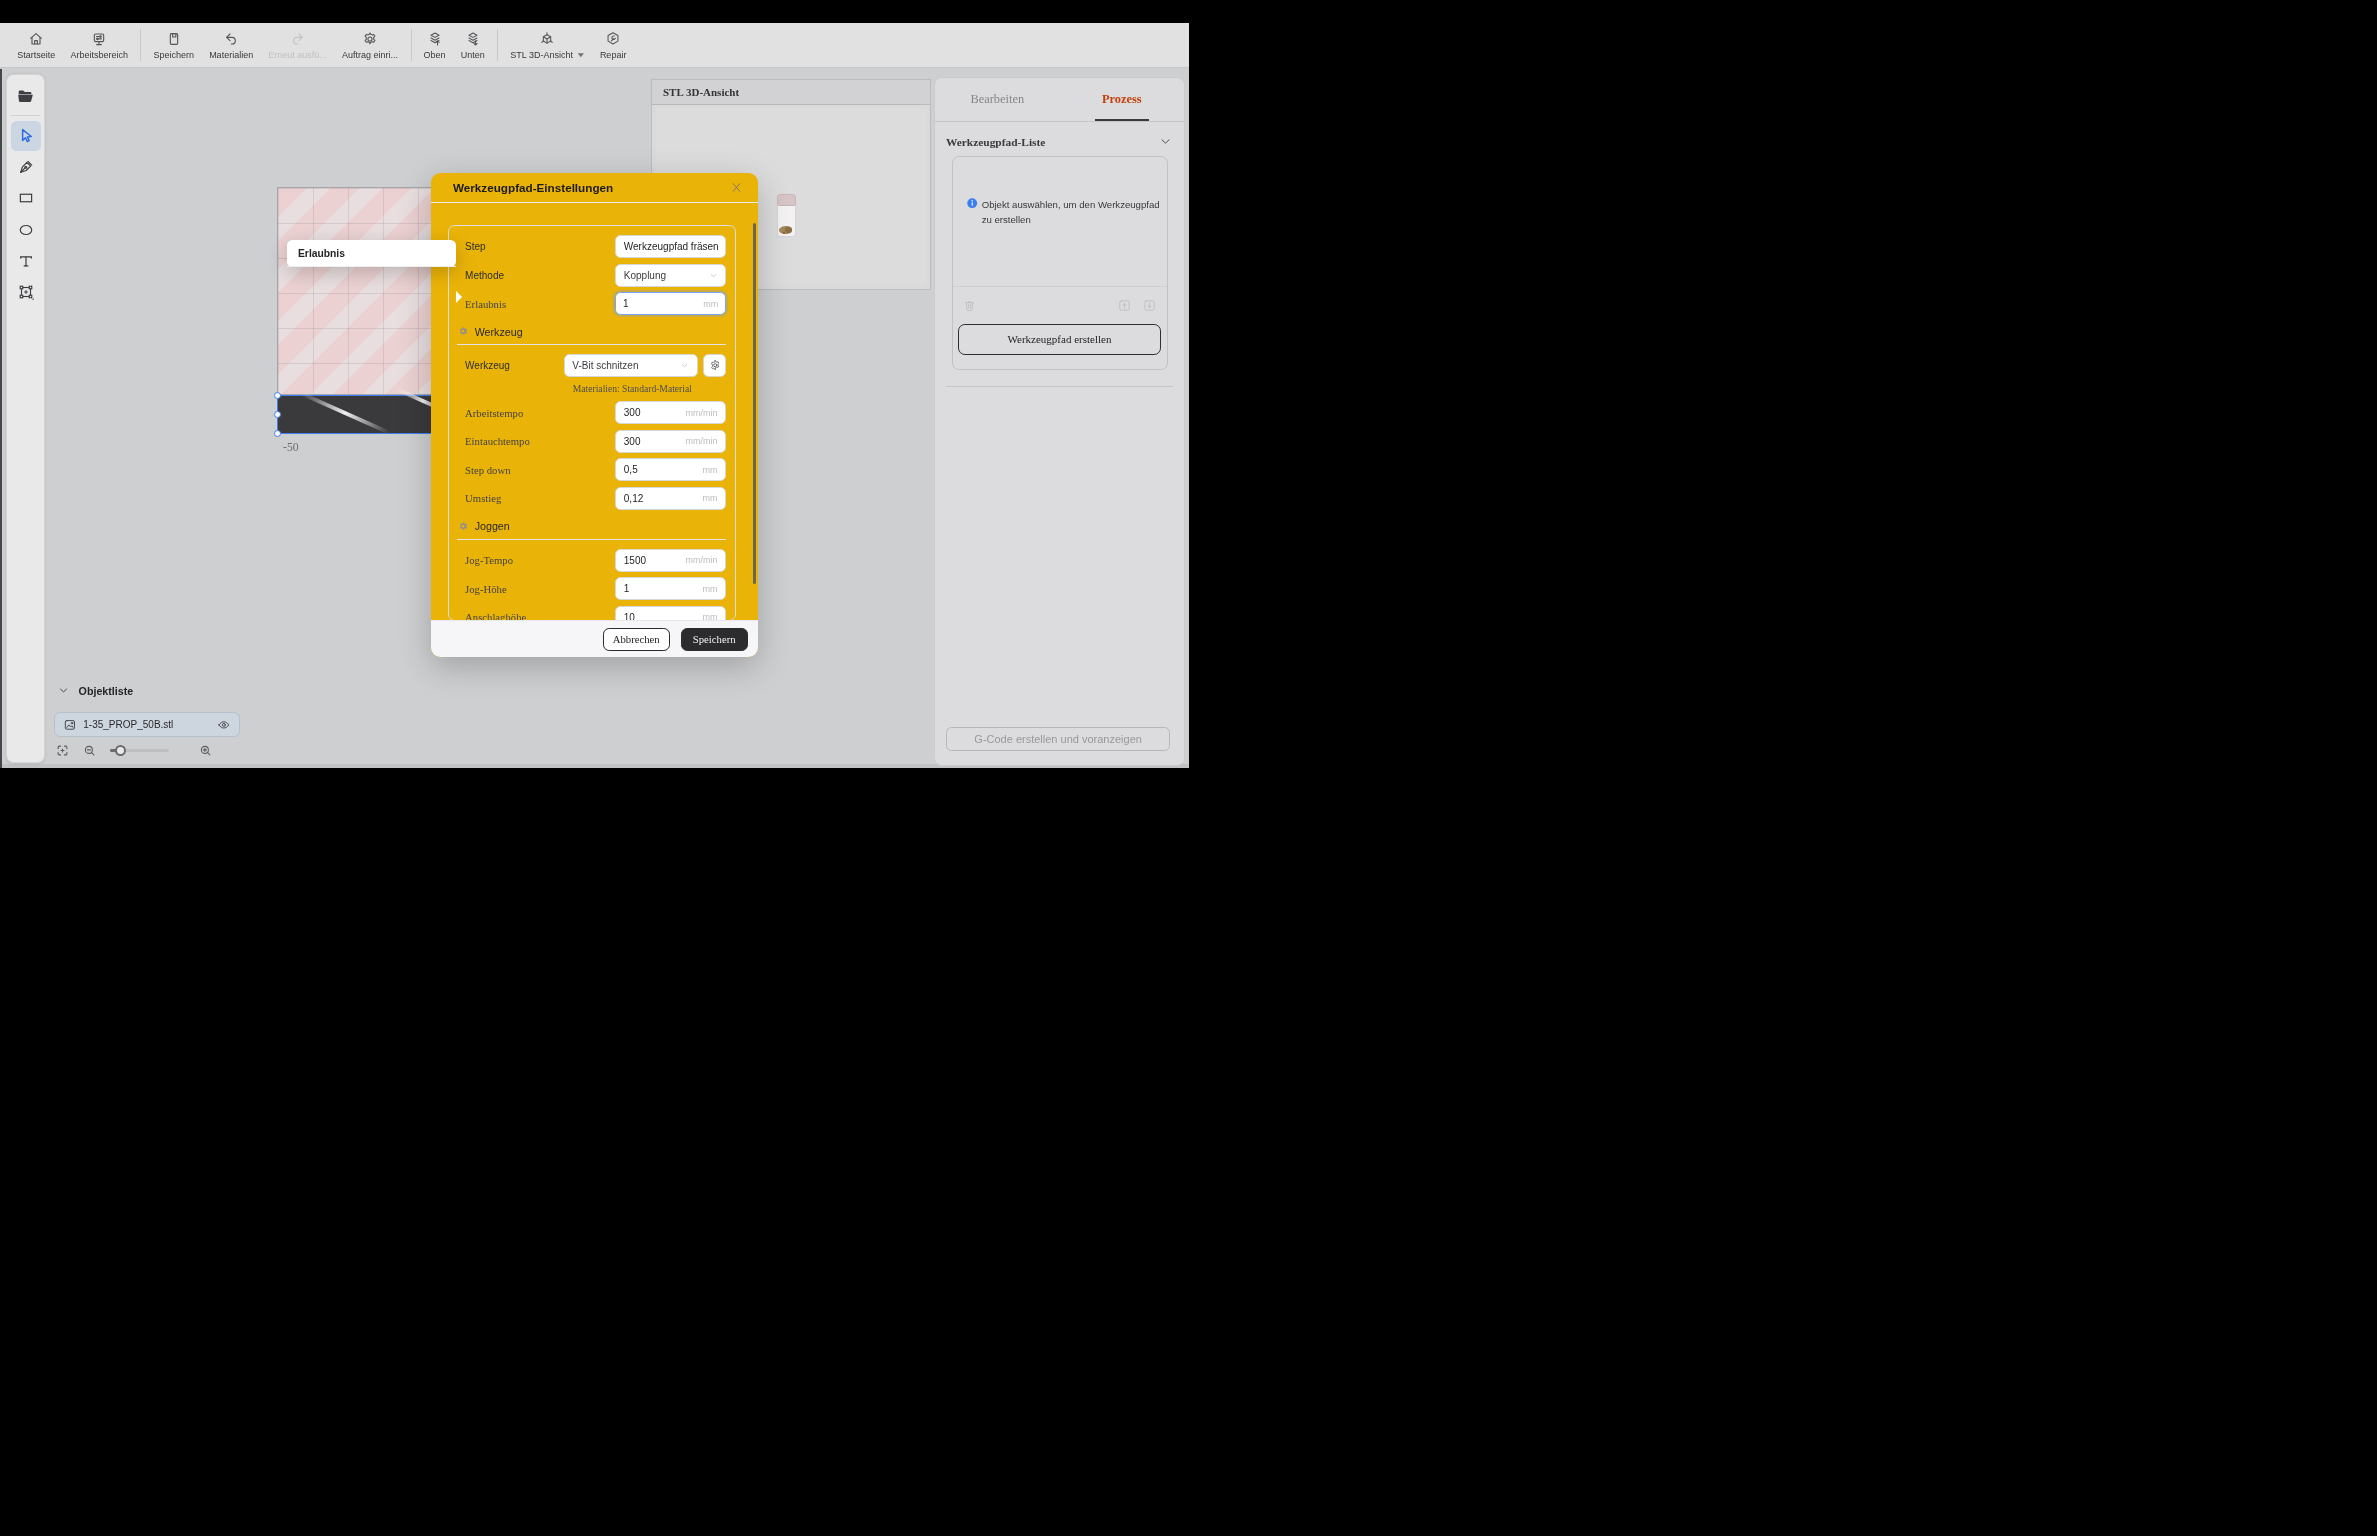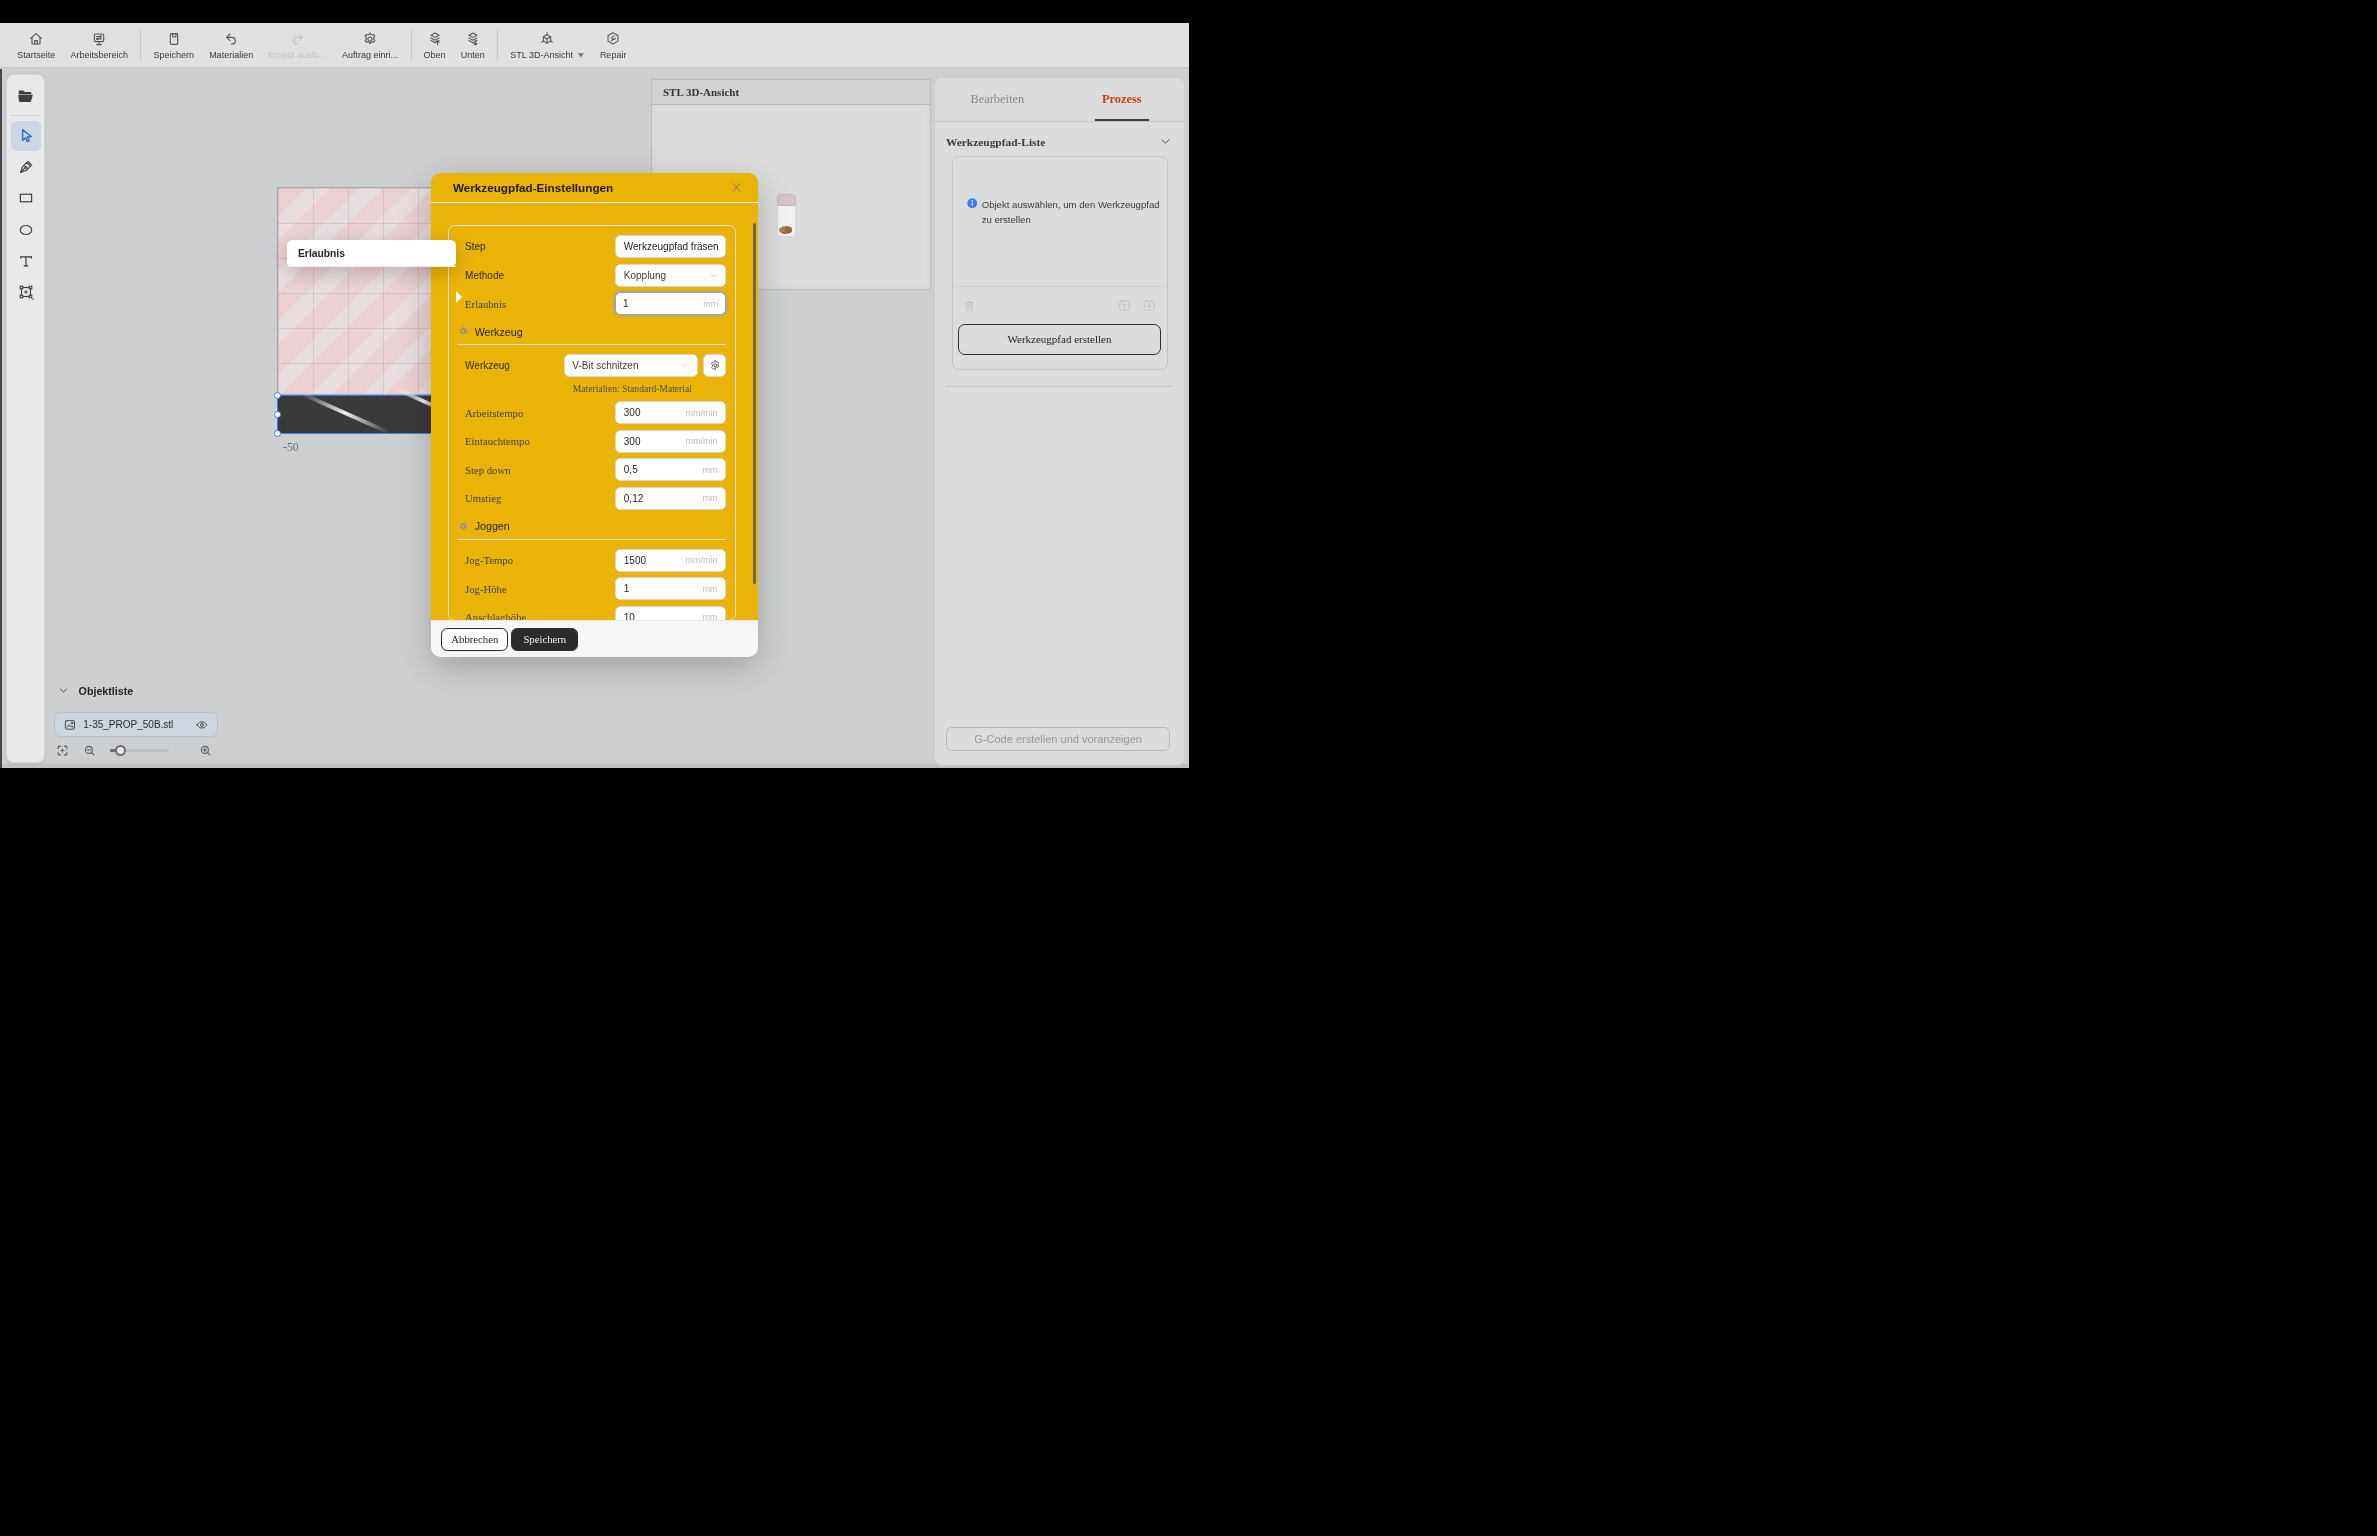--- a/index.html
+++ b/index.html
@@ -101,21 +101,21 @@
                 font-family:"Liberation Serif",serif; font-size:11px; color:#1d1d1f;
                 display:grid; place-items:center; cursor:default; }
   .panel-divider { position:absolute; left:11px; right:11px; top:308px; height:0.7px; background:#c6c6c8; }
   .gcode-btn { position:absolute; left:11px; right:13.8px; top:649px; height:24px;
                border:0.7px solid #b7b7b9; border-radius:5.5px; color:#98989b;
                font-family:Liberation Sans, sans-serif; font-size:11px; display:grid; place-items:center; }
 
   
   .obj-header { position:absolute; left:58px; top:616px; display:flex; align-items:flex-start; gap:9.6px; z-index:3; }
   .obj-title { font-size:10.7px; font-weight:700; color:#242427; }
-  .obj-item { position:absolute; left:54px; top:643px; width:164px; height:25px; background:#cdd5df;
+  .obj-item { position:absolute; left:54px; top:643px; width:186px; height:25px; background:#cdd5df;
               border:0.7px solid #b6c0cc; border-radius:6.2px; display:flex; align-items:center;
               gap:6.2px; padding:0 8.3px; color:#3f3f43; z-index:3; }
   .obj-name { flex:1; font-size:10px; color:#2a2a2d; }
   .zoomrow { position:absolute; left:55px; top:674px; display:flex; align-items:center; gap:12.4px;
              color:#5c5c60; z-index:3; }
   .slider { position:relative; width:59px; height:2.8px; background:#bfbfc2; border-radius:1.4px; }
   .slider .fill { position:absolute; left:0; top:0; width:11px; height:2.8px; background:#6b6b6f; border-radius:1.4px; }
   .slider .knob { position:absolute; left:5.5px; top:-4.1px; width:11px; height:11px; border-radius:50%;
                   background:#e9e9ea; border:2.1px solid #6b6b6f; }
   .zoom-in-wrap { margin-left:16.5px; }
@@ -145,21 +145,21 @@
   .tool-row { display:flex; align-items:center; justify-content:space-between;
               height:23px; margin-bottom:5.5px; padding-left:8.3px; }
   .tool-right { display:flex; align-items:center; gap:5.5px; }
   .inp.tool-select { width:134px; }
   .gear-btn { width:23px; height:23px; border:0.7px solid #d6d6d8; border-radius:5.5px; background:#fff;
               display:grid; place-items:center; color:#55555a; }
   .note { font-family:"Liberation Serif",serif; font-size:9.6px; color:#4d4d50;
           margin:1.4px 0 6.9px 0; padding-left:116px; line-height:11.7px; }
   .modal-footer { position:absolute; left:0; right:0; bottom:0; height:37px; background:#f6f6f8;
                   border-top:0.7px solid #e8e8ea; border-radius:0 0 9.6px 9.6px; display:flex;
-                  align-items:center; gap:3px; padding:0 10.3px; z-index:4; }
+                  align-items:center; justify-content:flex-end; gap:11px; padding:0 10.3px; z-index:4; }
   .btn { height:23px; border-radius:6.2px; font-family:"Liberation Serif",serif; font-size:10.7px;
          display:grid; place-items:center; cursor:default; }
   .btn.cancel { width:67px; background:#fff; border:1px solid #2a2a2c; color:#1c1c1e; }
   .btn.save { width:67px; background:#2c2c2e; color:#f2f2f4; border:1px solid #2c2c2e; }
   .modal-scrollbar { position:absolute; right:2.1px; top:50px; width:3.4px; height:361px;
                      background:#58585c; border-radius:2.1px; opacity:.85; }
   .close-x { color:#6f6f73; cursor:default; }
 
   
   .tooltip { position:absolute; left:287px; top:171px; width:169px; background:#fff; border-radius:5.5px;

